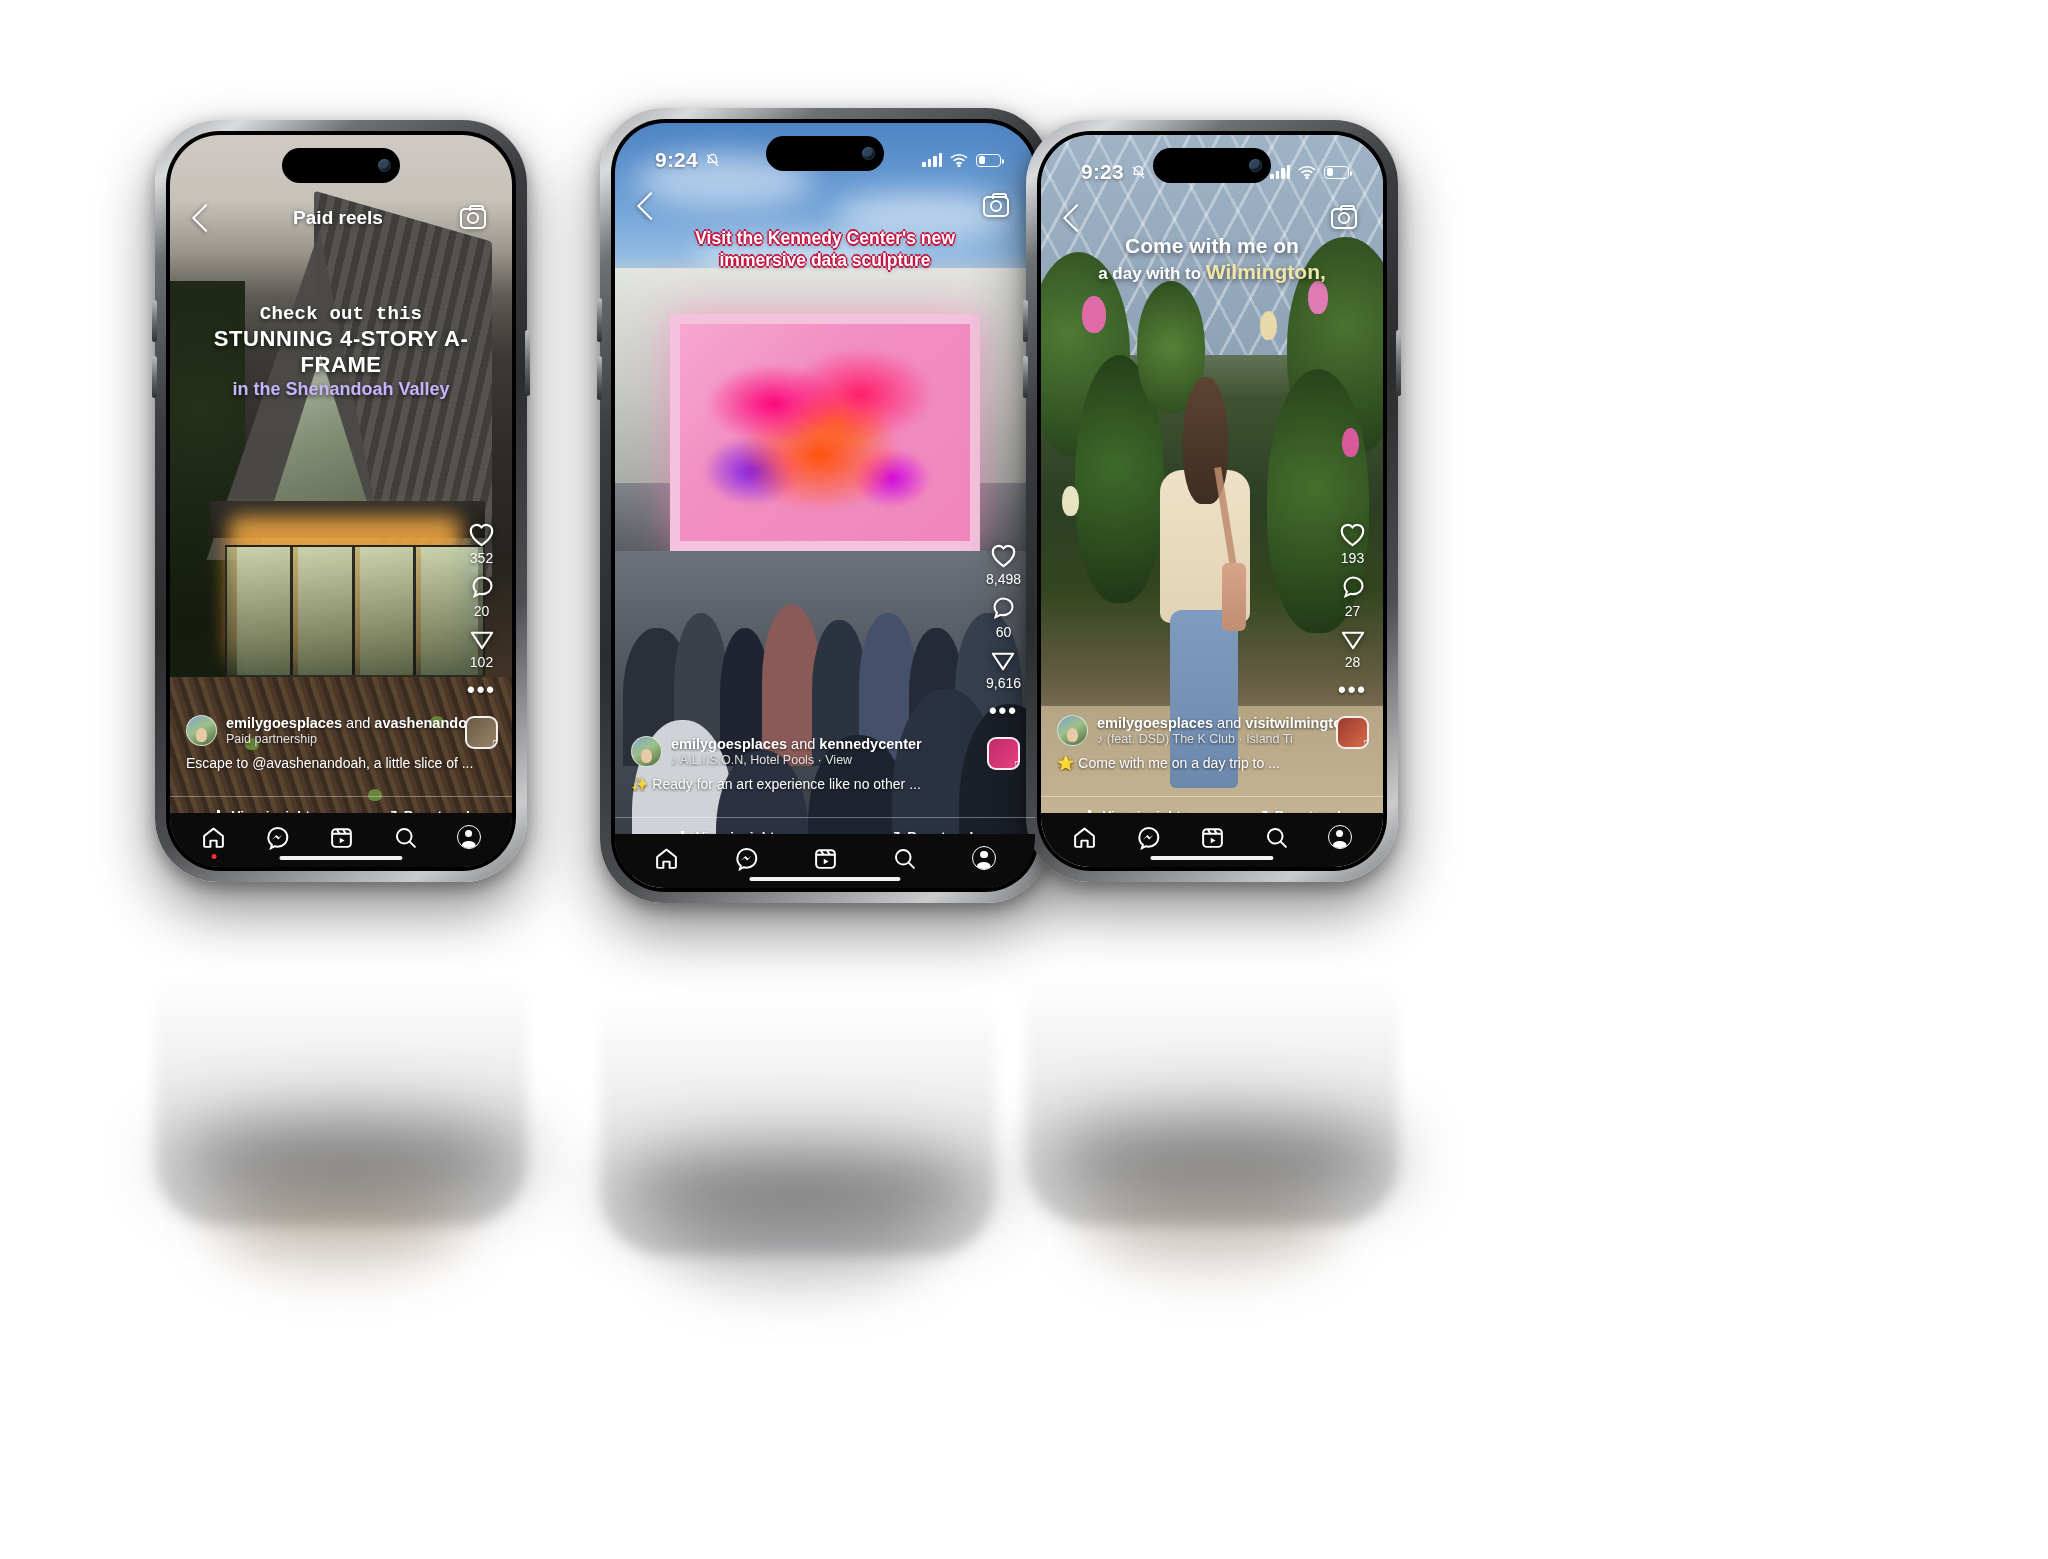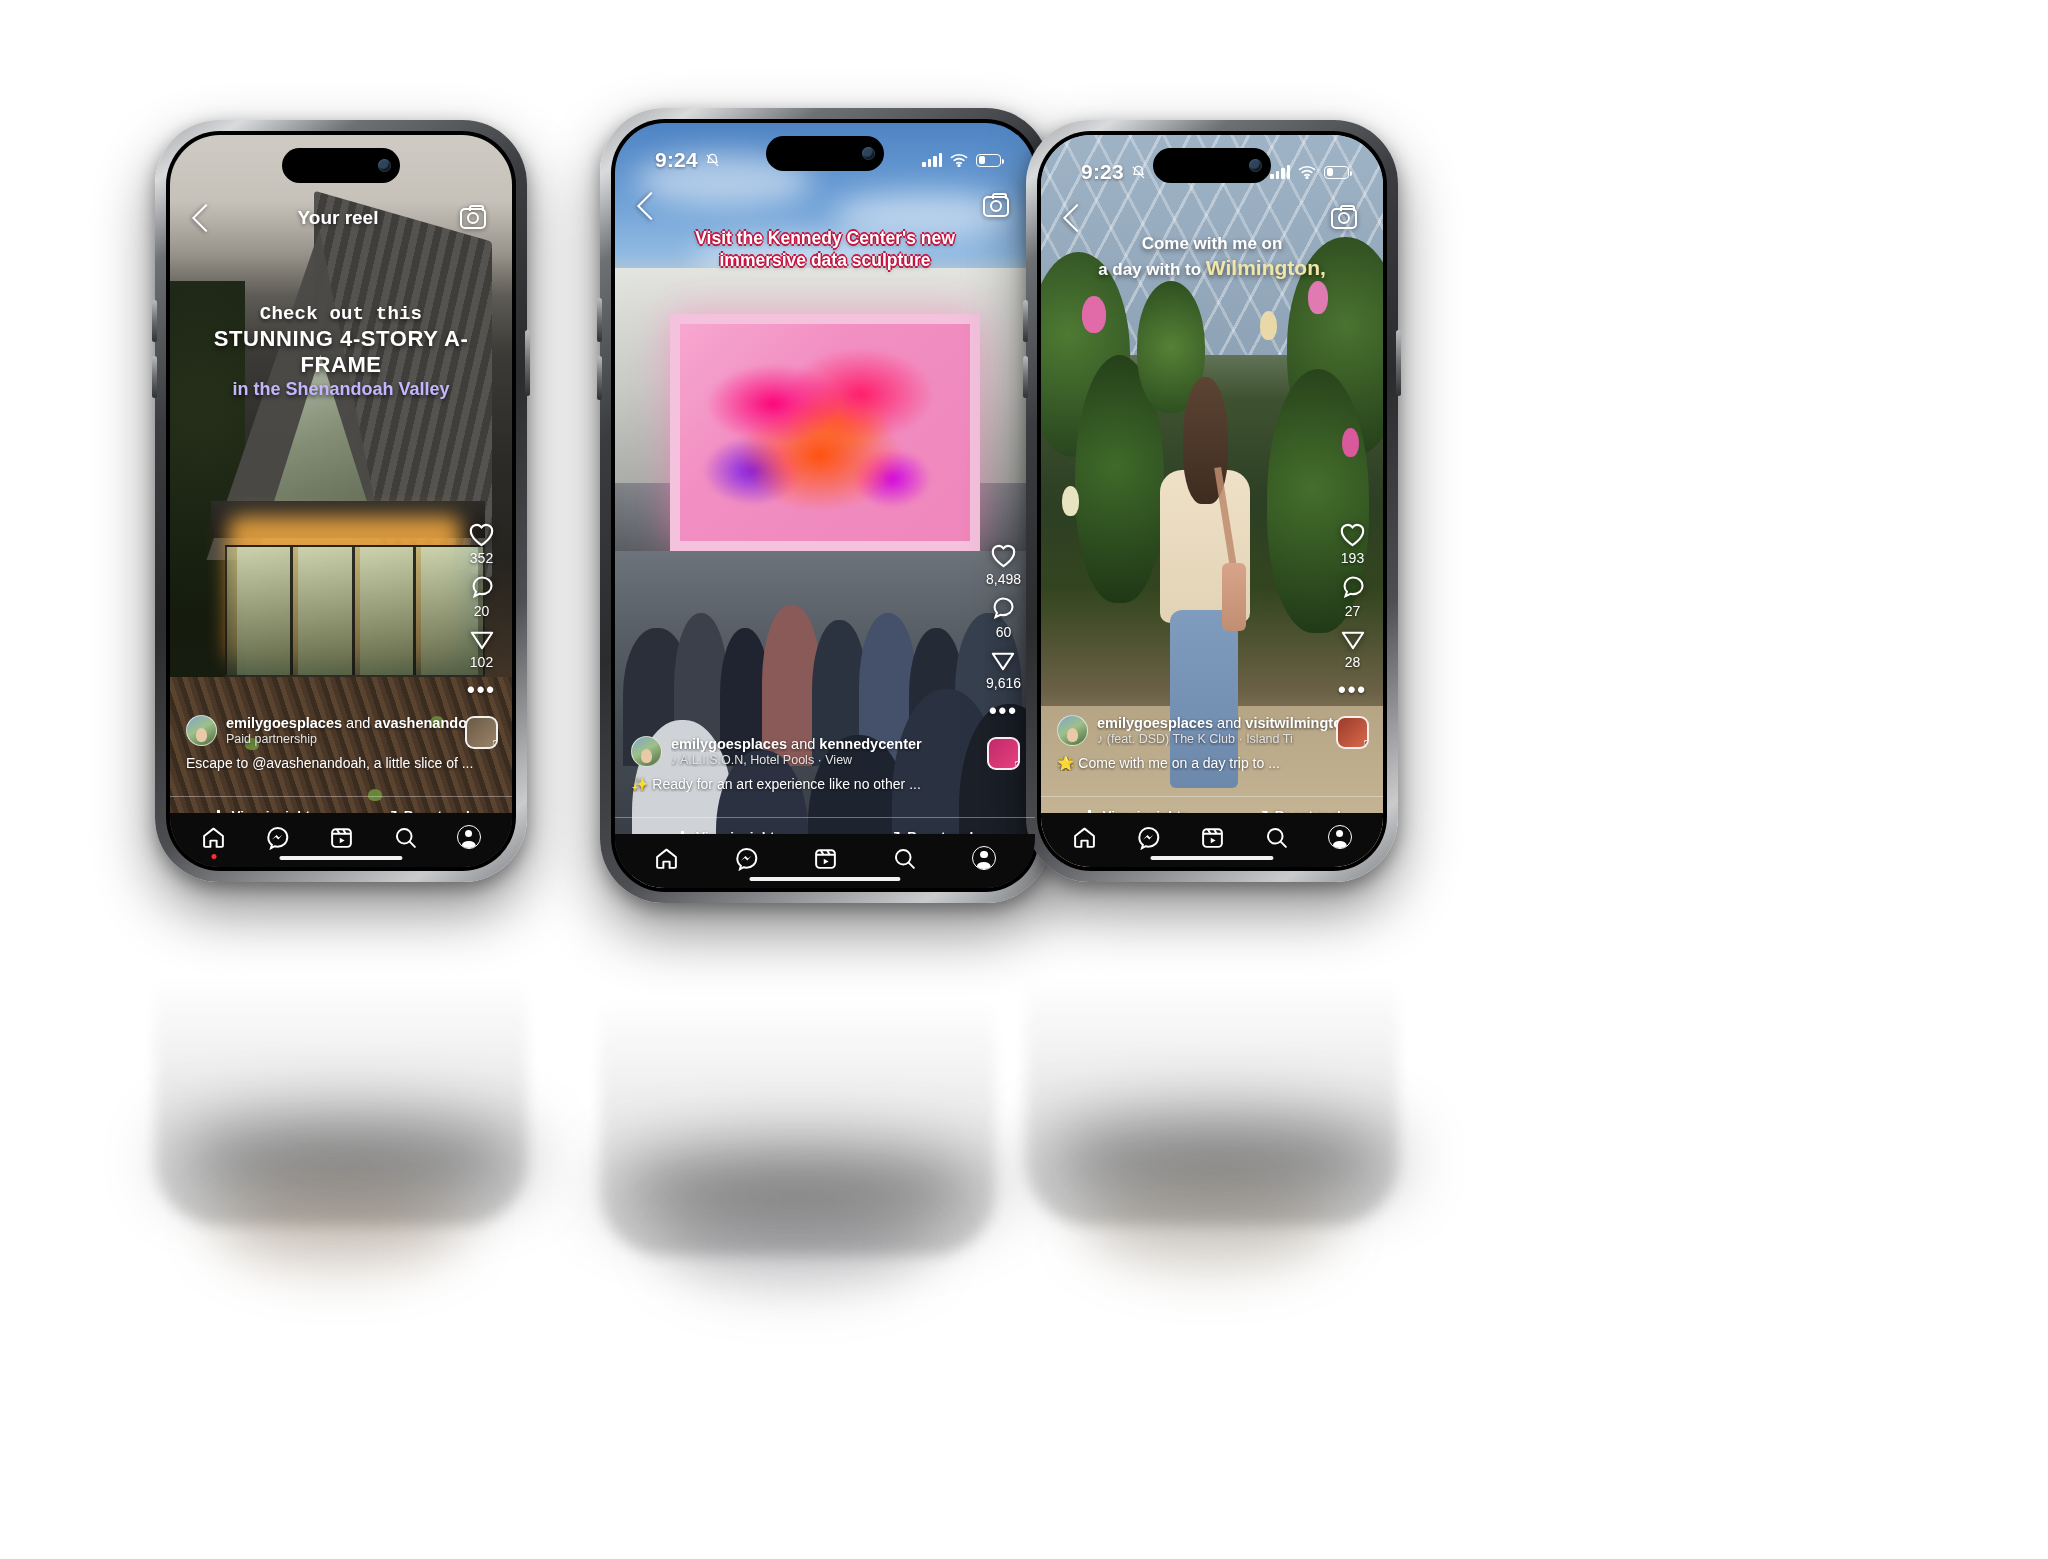--- a/index.html
+++ b/index.html
@@ -167,21 +167,21 @@
     text-shadow: 0 2px 4px rgba(0,0,0,.65); margin-top:1px; }
 
   .ov-2 { top:12.5%; }
   .ov-2 .badge { display:inline-block; background:#fff; color:#e8174a;
     font-size:19px; font-weight:800; letter-spacing:1.2px; padding:4px 12px 5px;
     font-family:"DejaVu Sans", sans-serif; }
   .ov-2 .sub { margin-top:9px; color:#ffffff; font-size:17.5px; font-weight:800; line-height:1.16;
     -webkit-text-stroke: 0px; text-shadow: 1.6px 0 0 #c41540, -1.6px 0 0 #c41540, 0 1.6px 0 #c41540, 0 -1.6px 0 #c41540, 0 2px 4px rgba(0,0,0,.35); }
 
   .ov-3 { top:13.5%; }
-  .ov-3 .l1 { color:#fff; font-size:17px; font-weight:600; text-shadow:0 2px 5px rgba(0,0,0,.55); }
+  .ov-3 .l1 { color:#fff; font-size:21px; font-weight:600; text-shadow:0 2px 5px rgba(0,0,0,.55); }
   .ov-3 .l2 { color:#fff; font-size:17px; font-weight:600; text-shadow:0 2px 5px rgba(0,0,0,.55); margin-top:2px; }
   .ov-3 .hl { color:#f2e6a6; font-size:21px; font-weight:800; }
 
   
   .rail { position:absolute; right:14px; bottom:118px; z-index:18;
     display:flex; flex-direction:column; align-items:center; gap:8px; }
   .rail-item { display:flex; flex-direction:column; align-items:center; gap:3px; cursor:pointer; }
   .rail-count { color:#fff; font-size:14px; font-weight:400; text-shadow:0 1px 3px rgba(0,0,0,.65); }
   .ic { filter: drop-shadow(0 1px 3px rgba(0,0,0,.6)); }
   .ic-dots { color:#fff; font-size:22px; font-weight:800; letter-spacing:2px; line-height:12px;
@@ -275,21 +275,21 @@
           <div class="aframe-sprout" style="left:76%;bottom:19%;"></div>
           <div class="aframe-sprout" style="left:40%;bottom:5%;"></div>
         </div>
 
         <div class="dyn-island">
             <div class="dyn-cam"></div>
           </div>
 
         <div class="reel-top">
           <div class="back-chevron"></div>
-          <div class="reel-title">Your reel</div>
+          <div class="reel-title">Paid reels</div>
           <div class="cam-icon"></div>
         </div>
 
         <div class="ov ov-1">
           <div class="l1">Check out this</div>
           <div class="l2">STUNNING 4-STORY A-FRAME</div>
           <div class="l3">in the Shenandoah Valley</div>
         </div>
 
         <div class="rail">

